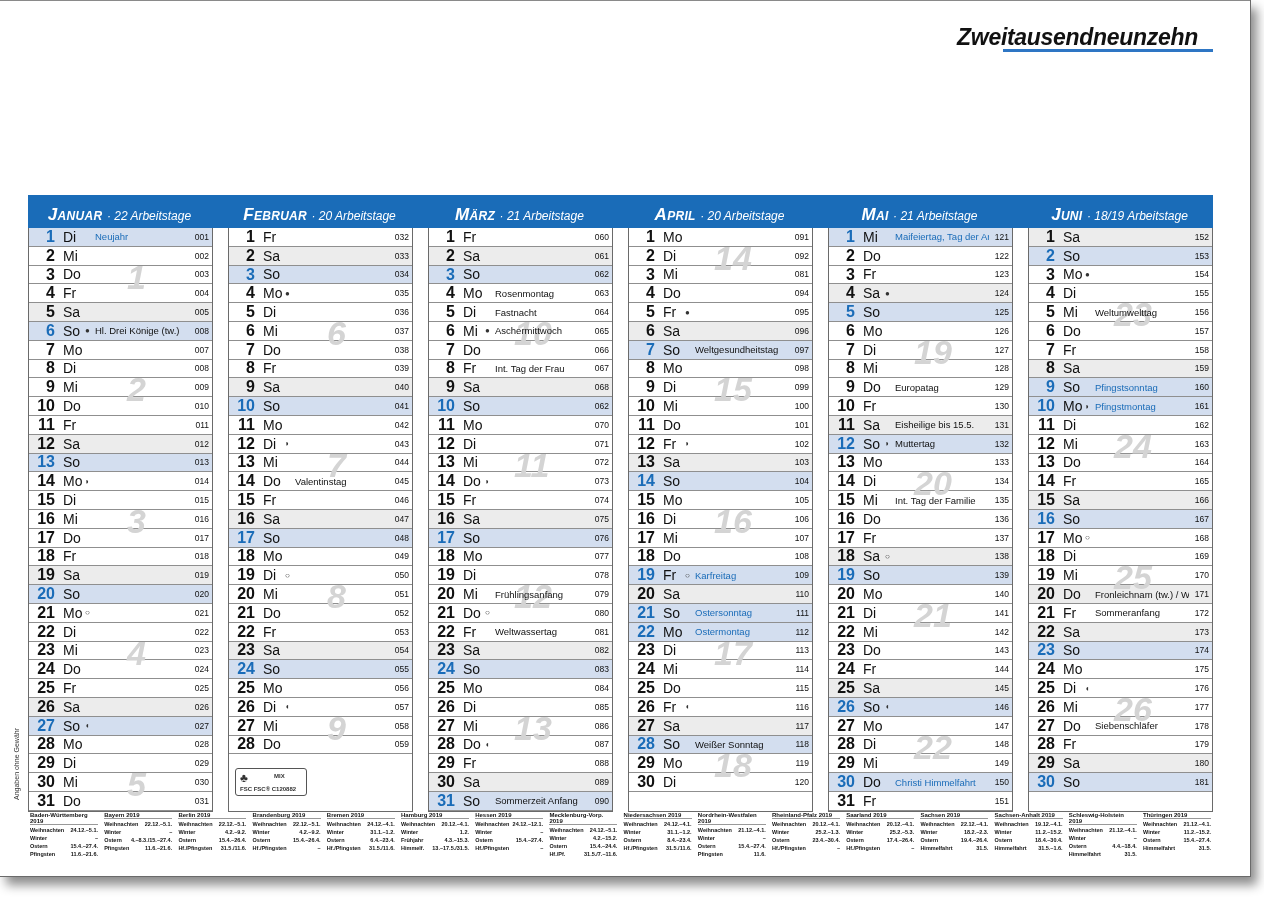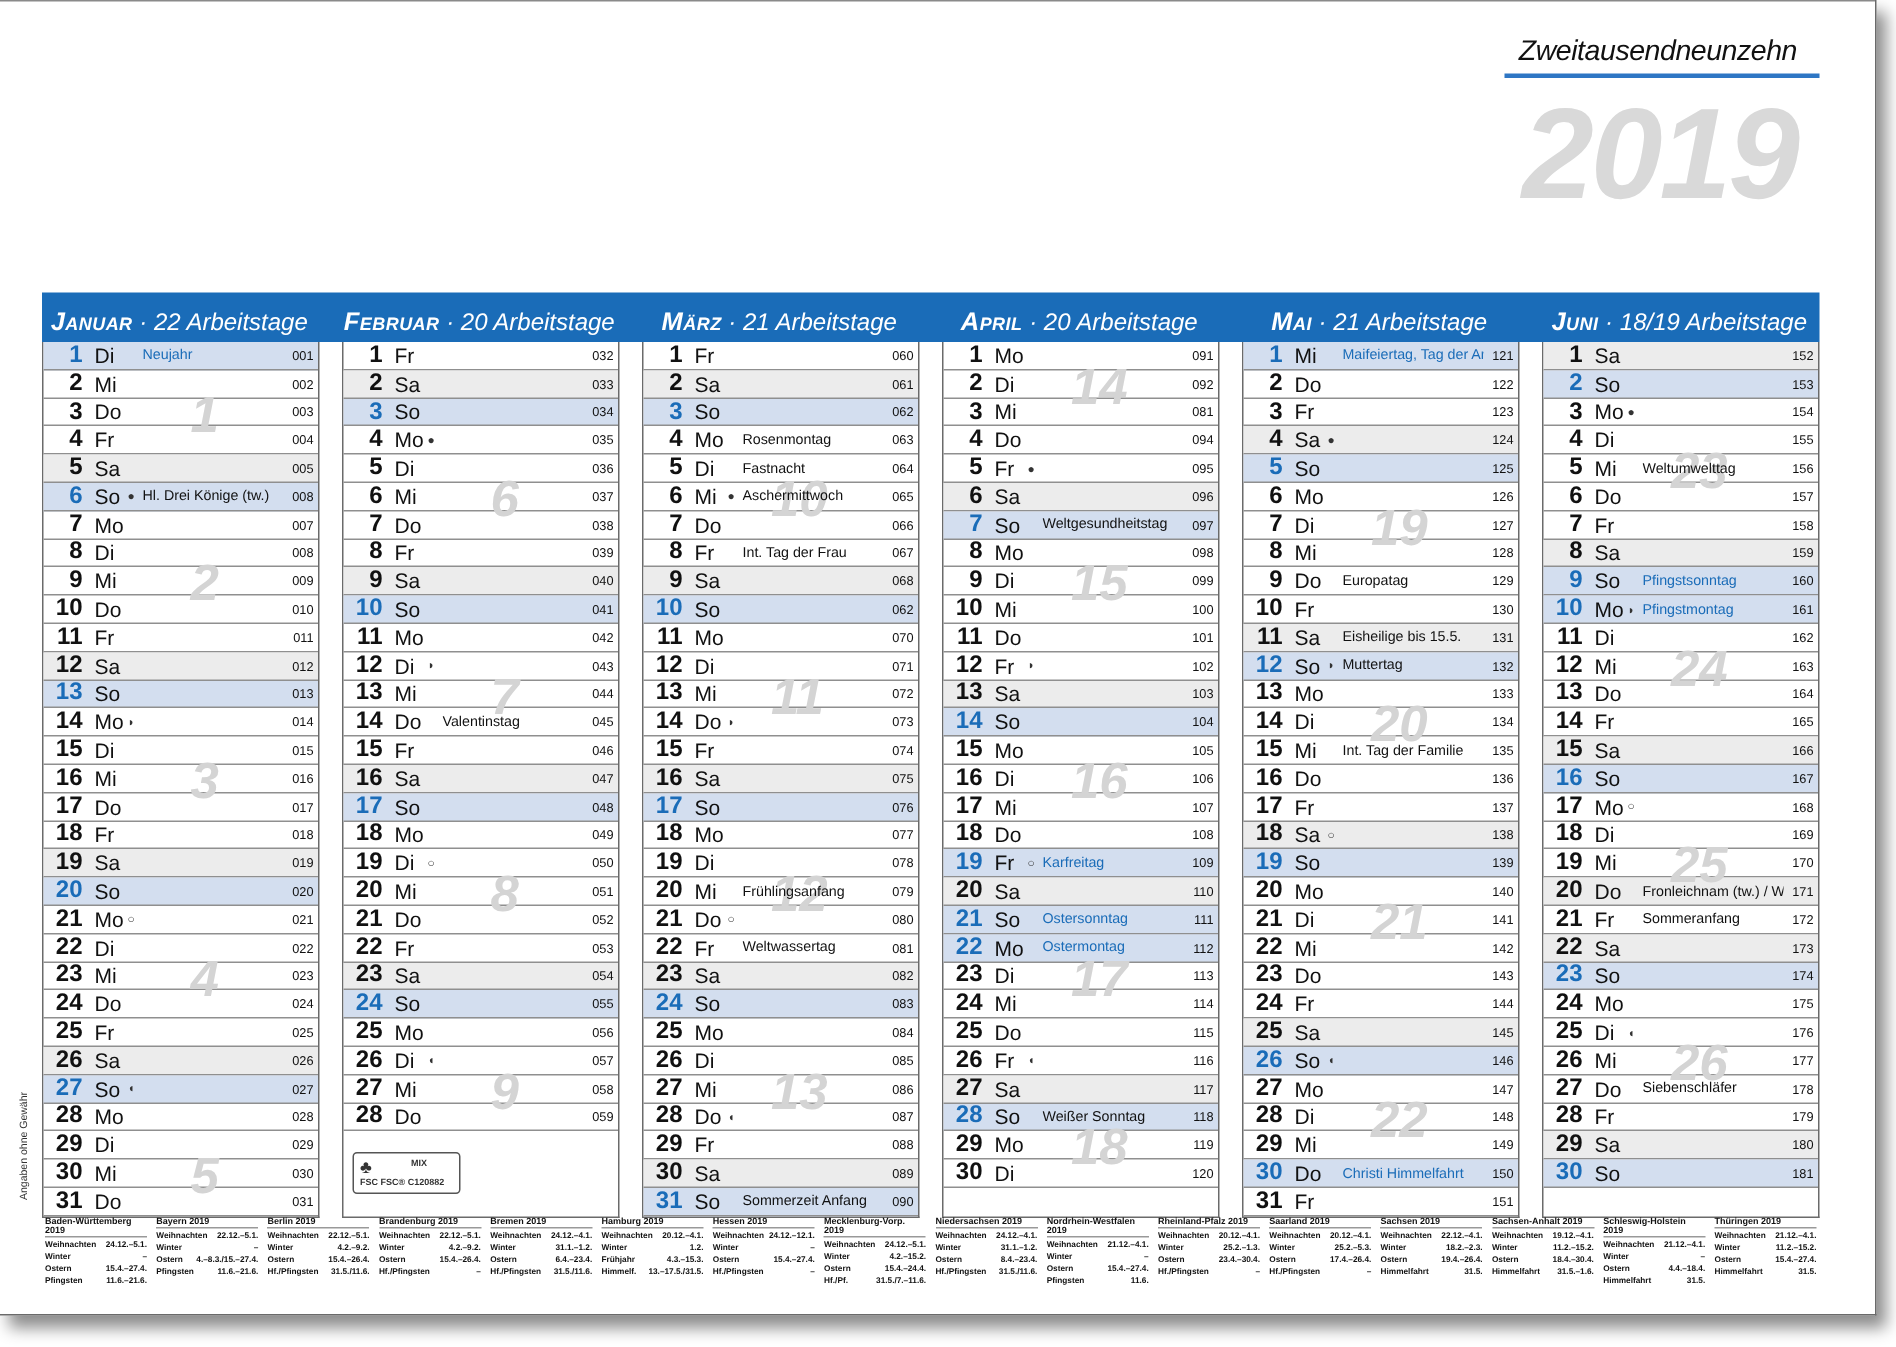--- a/index.html
+++ b/index.html
@@ -7,37 +7,37 @@
     width: 1264px; height: 898px; background: #ffffff; position: relative; overflow: hidden;
     font-family: "Liberation Sans", "DejaVu Sans", sans-serif;
   }
   .sheet {
     position: absolute; left: 0; top: 0; width: 1250px; height: 876px;
     background: #fff; border-right: 1px solid #6a6a6a; border-bottom: 1px solid #6a6a6a;
     box-shadow: 6px 8px 10px rgba(0,0,0,0.45);
   }
   .topline { position: absolute; left: 0; top: 0; width: 1250px; height: 1px; background: #8a8a8a; }
   .subtitle {
-    position: absolute; right: 52px; top: 24px; font-size: 19px; font-weight: normal; font-style: italic;
+    position: absolute; right: 52px; top: 24px; font-size: 23px; font-weight: bold; font-style: italic;
     color: #111; letter-spacing: -0.3px;
   }
   .subtitle-line { position: absolute; left: 1003px; top: 49px; width: 210px; height: 3px; background: #2e76c4; }
   .year {
     position: absolute; right: 52px; top: 60px; font-size: 86px; font-weight: bold; font-style: italic;
     color: #d9d9d9; letter-spacing: -2px; line-height: 1;
   }
   .band { position: absolute; left: 28px; top: 195px; width: 1185px; height: 33px; background: #1a6cb8; }
   .months { position: absolute; left: 28px; top: 195px; width: 1185px; }
   .month { position: absolute; top: 0; width: 183px; }
   .mhead {
     position: absolute; top: 0; height: 33px; line-height: 40px; width: 200px; left: 0;
     text-align: center; color: #fff; white-space: nowrap;
   }
   .mname { font-size: 17px; font-weight: bold; font-style: italic; font-variant: small-caps; letter-spacing: 0.3px; }
-  .mwd { font-size: 16px; font-style: italic; }
+  .mwd { font-size: 12px; font-style: italic; }
   .grid {
     position: absolute; top: 33px; left: 0; width: 183px;
     border: 1px solid #6a6a6a; border-top: none; background: #fff;
   }
   .row {
     position: relative; height: 18.8px; border-bottom: 1px solid #8f8f8f; box-sizing: border-box;
     display: flex; align-items: center; font-size: 15px; color: #111;
   }
   .row:last-child { border-bottom: none; }
   .row.sat { background: #ececec; }
@@ -70,21 +70,20 @@
   .state .sname { font-size: 6px; border-bottom: 1px solid #999; margin-bottom: 1px; }
   .state .line { display: flex; justify-content: space-between; line-height: 8px; }
 </style>
 </head>
 <body>
 
 <div class="sheet">
   <div class="topline"></div>
   <div class="subtitle">Zweitausendneunzehn</div>
   <div class="subtitle-line"></div>
-  <div class="year">2019</div>
 
   <div class="band"></div>
   <div class="months" id="months">
       <div class="month" style="left: 0px;">
         <div class="mhead" style="width: 183px;"><span class="mname">Januar</span> <span class="mwd">· 22 Arbeitstage</span></div>
         <div class="grid" style="height: 582.8px;">
           <div class="row sun">
             <span class="dnum">1</span>
             <span class="wd">Di</span>
             <span class="moon"></span>

